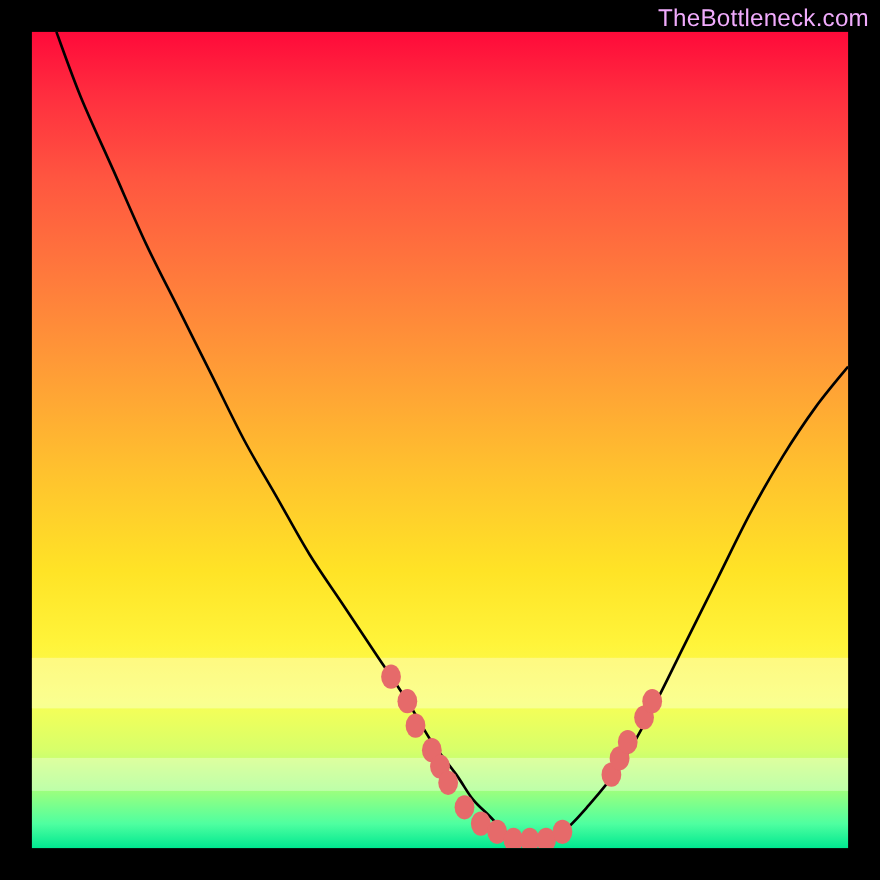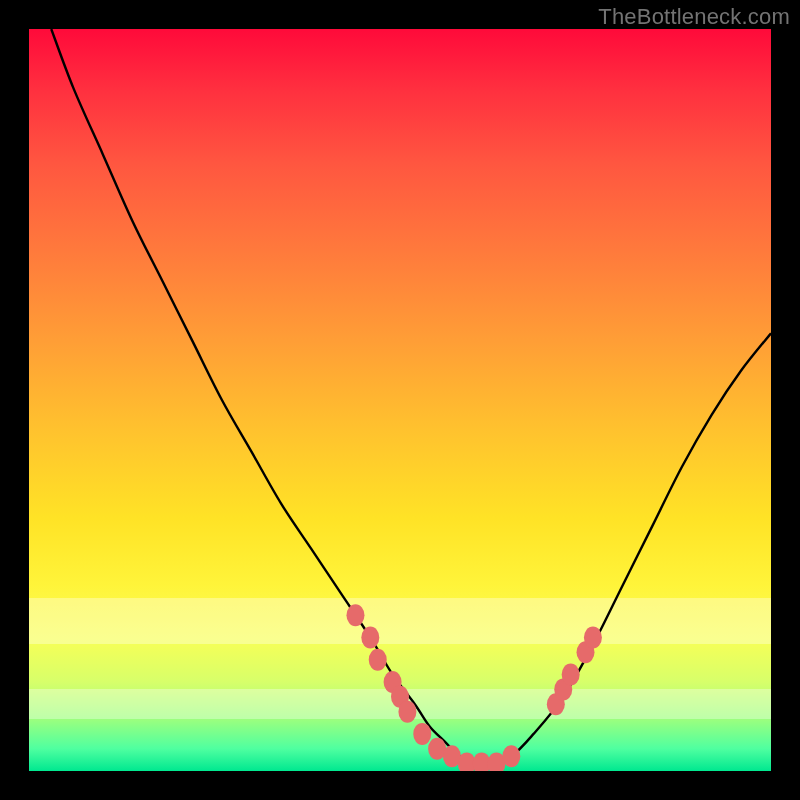--- a/index.html
+++ b/index.html
@@ -36,21 +36,21 @@
   .pale-band {
     position: absolute;
     left: 0;
     width: 100%;
     background: rgba(255,255,255,0.34);
   }
   .watermark {
     position: absolute;
     top: 4px;
     right: 10px;
-    color: #737373;
+    color: #f0abfc;
     font-size: 22px;
     letter-spacing: 0.2px;
     user-select: none;
   }
   svg {
     position: absolute;
     left: 0;
     top: 0;
   }
 </style>

